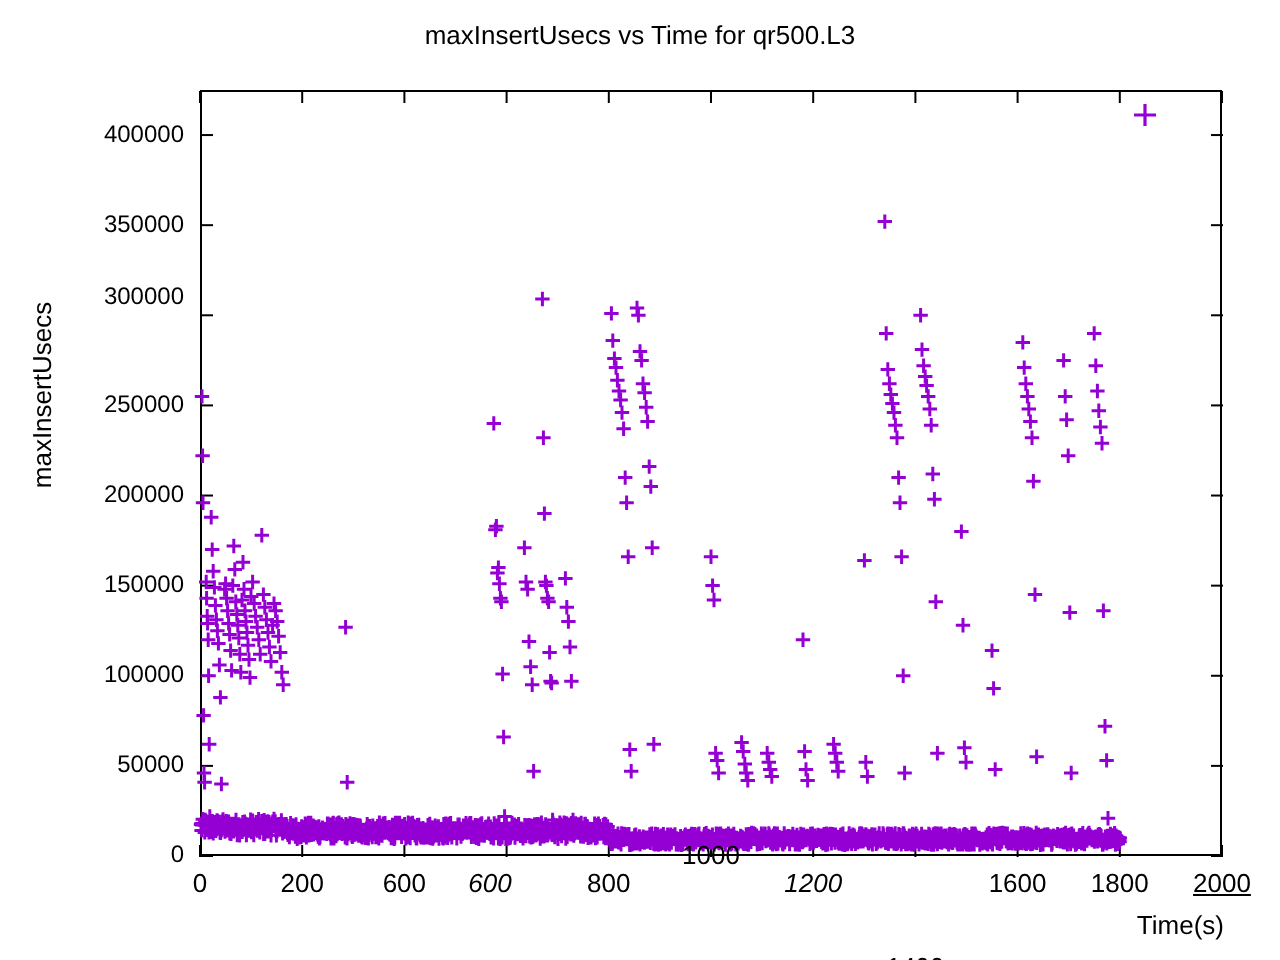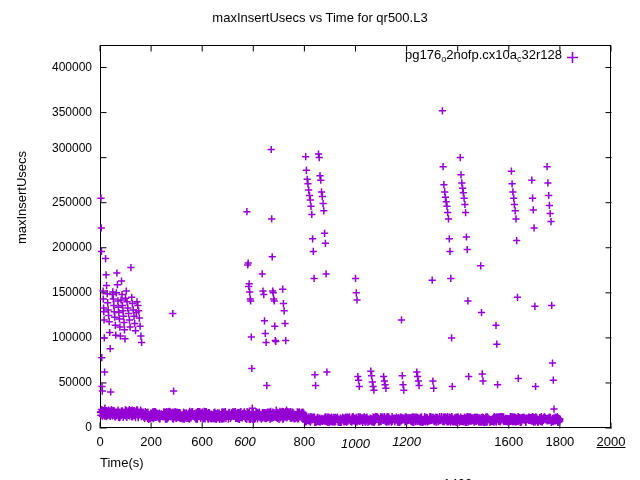--- a/index.html
+++ b/index.html
@@ -60,21 +60,21 @@
     text-align: center;
     font-size: 13px;
     transform: rotate(-90deg);
     white-space: nowrap;
   }
   .xlabel {
     position: absolute;
     left: 100px;
     top: 455px;
     width: 512px;
-    text-align: left;
+    text-align: right;
     font-size: 13px;
     white-space: nowrap;
   }
   .ytick-label {
     position: absolute;
     text-align: right;
     font-size: 12px;
     white-space: nowrap;
     width: 70px;
   }
@@ -93,23 +93,20 @@
     height: 480px;
   }
 </style>
 </head>
 <body>
 
 <div id="chart-root">
 
   <div class="chart-title">maxInsertUsecs vs Time for qr500.L3</div>
 
-  <div class="legend-label">
-    <span>pg176</span><sub>o</sub><span>2nofp.cx10a</span><sub>c</sub><span>32r128</span>
-  </div>
 
   <svg class="legend-marker" viewBox="0 0 13 13">
     <path d="M6.5 1 L6.5 12 M1 6.5 L12 6.5" stroke="#9400d3" stroke-width="1.6"></path>
   </svg>
 
   <div class="ylabel">maxInsertUsecs</div>
   <div class="xlabel">Time(s)</div>
 
   <svg class="plot-svg">
     <g>
@@ -173,21 +170,21 @@
       <div class="ytick-label" style="left: 22px; top: 141px;">300000</div>
       <div class="ytick-label" style="left: 22px; top: 104.588px; text-align: right;">350000</div>
       <div class="ytick-label" style="left: 22px; top: 59.5294px;">400000</div>
     </div>
   <div id="xtick-labels">
       <div class="xtick-label" style="left: 70px; top: 434px;">0</div>
       <div class="xtick-label" style="left: 121.1px; top: 434px;">200</div>
       <div class="xtick-label" style="left: 172.2px; top: 434px;">600</div>
       <div class="xtick-label" style="left: 215px; top: 434px; font-style: italic;">600</div>
       <div class="xtick-label" style="left: 274.4px; top: 434px;">800</div>
-      <div class="xtick-label" style="left: 325.5px; top: 436px; font-style: italic;">1000</div>
+      <div class="xtick-label" style="left: 325.5px; top: 420px;">1000</div>
       <div class="xtick-label" style="left: 376.6px; top: 434px; font-style: italic;">1200</div>
       <div class="xtick-label" style="left: 427.7px; top: 434px; margin-top: 42px;">1400</div>
       <div class="xtick-label" style="left: 478.8px; top: 434px;">1600</div>
       <div class="xtick-label" style="left: 529.9px; top: 434px;">1800</div>
       <div class="xtick-label" style="left: 581px; top: 434px; text-decoration: underline;">2000</div>
     </div>
 
 </div>
 
 </body></html>

